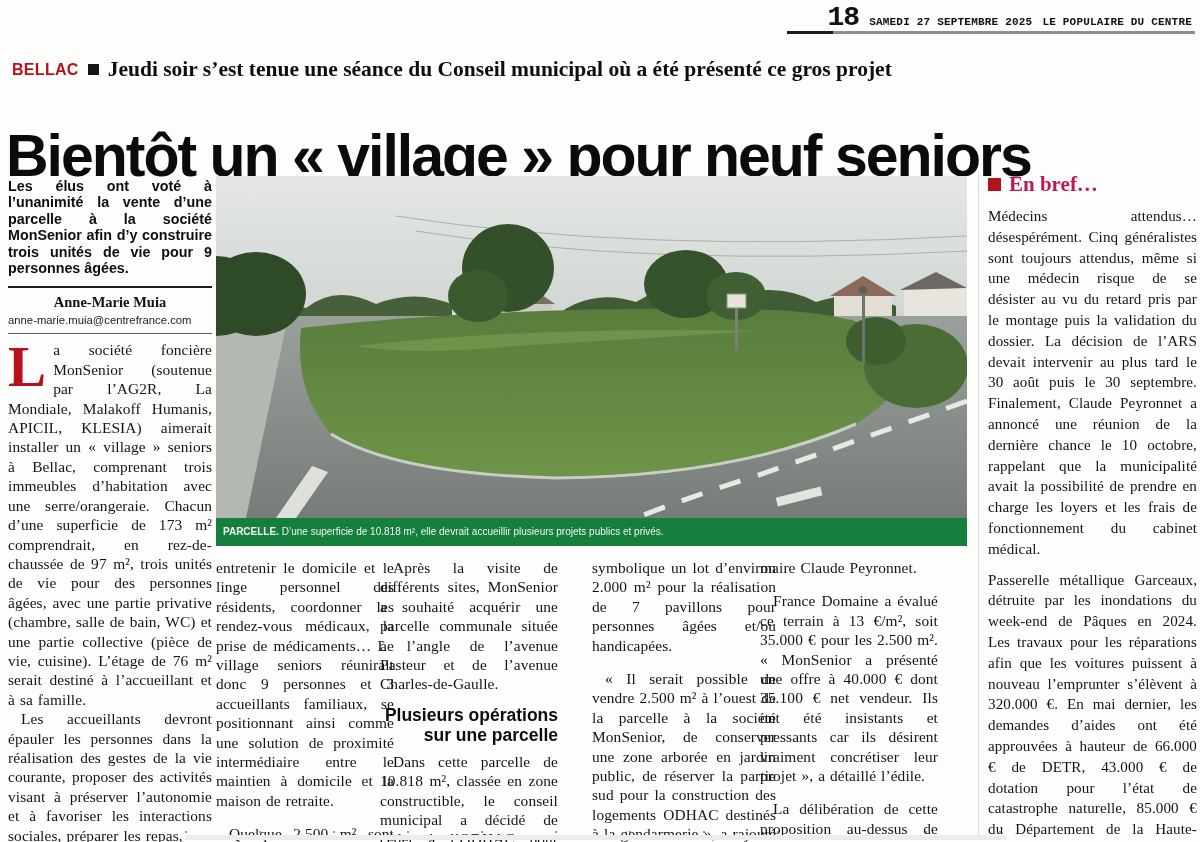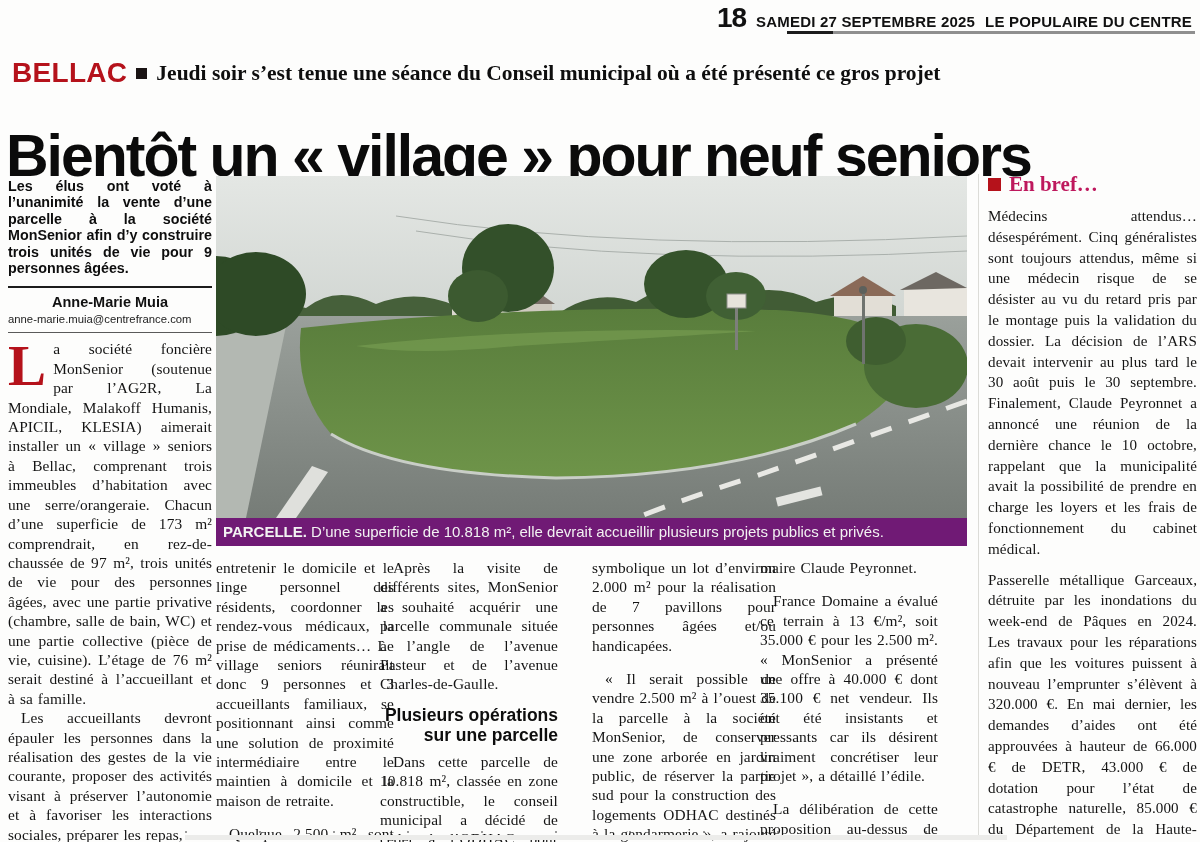--- a/index.html
+++ b/index.html
@@ -1,60 +1,60 @@
 <!DOCTYPE html>
 <html><head>
 <meta charset="utf-8">
 <style>
   html,body{margin:0;padding:0;background:#888;}
   #page{position:relative;width:1200px;height:842px;background:#fdfdfc;overflow:hidden;
         font-family:"Liberation Serif",serif;color:#141414;}
 
   
   .masthead{position:absolute;top:2px;right:8px;display:flex;align-items:baseline;gap:10px;
-            font-family:Liberation Sans, sans-serif;font-weight:bold;color:#111;}
+            font-family:Liberation Mono, monospace;font-weight:bold;color:#111;}
   .page-num{font-size:28px;letter-spacing:-1px;}
-  .mast-date,.mast-paper{font-size:15px;letter-spacing:.2px;}
+  .mast-date,.mast-paper{font-size:11px;letter-spacing:.2px;}
   .mast-rule{position:absolute;top:31px;left:787px;width:408px;height:3px;background:#8f8f8f;}
   .mast-rule-dark{position:absolute;top:31px;left:787px;width:46px;height:3px;background:#1c1c1c;}
 
   
   .kicker{position:absolute;top:57px;left:12px;display:flex;align-items:center;gap:9px;white-space:nowrap;}
-  .kicker .loc{font-family:"Liberation Sans",sans-serif;font-weight:bold;font-size:28px;color:#b5121b;letter-spacing:.3px;}
+  .kicker .loc{font-family:"Liberation Sans",sans-serif;font-weight:bold;font-size:16px;color:#b5121b;letter-spacing:.3px;}
   .sq-black{width:11px;height:11px;background:#1a1414;display:inline-block;}
   .kicker .ktext{font-family:"Liberation Serif",serif;font-weight:bold;font-size:21.5px;color:#0e0e0e;}
   .headline{position:absolute;top:82px;left:6px;width:1192px;
             font-family:"Liberation Sans",sans-serif;font-weight:bold;font-size:59px;
             letter-spacing:-2px;color:#0b0b0b;white-space:nowrap;}
 
   
   .leftcol{position:absolute;left:8px;top:172px;width:204px;}
   .lead{font-family:"Liberation Sans",sans-serif;font-weight:bold;font-size:14.3px;
         line-height:16.4px;text-align:justify;color:#0d0d0d;margin:6px 0 10px 0;}
   .rule2{height:2px;background:#1c1c1c;margin:2px 0 6px 0;}
   .rule1{height:1px;background:#5a5a5a;margin:7px 0 6px 0;}
-  .byline{font-family:Liberation Sans, sans-serif;font-weight:bold;font-size:14.5px;text-align:center;color:#111;}
+  .byline{font-family:Liberation Serif, serif;font-weight:bold;font-size:14.5px;text-align:center;color:#111;}
   .bymail{font-family:"Liberation Sans",sans-serif;font-size:11.3px;text-align:left;color:#222;margin-top:3px;}
 
   
   .body-p{font-size:15.4px;line-height:19.4px;text-align:justify;margin:0;
           word-spacing:1px;letter-spacing:.1px;}
   .body-p.indent{text-indent:13px;}
   .dropcap{float:left;font-family:"Liberation Serif",serif;font-weight:bold;
            font-size:57px;line-height:47px;color:#b5121b;margin:3px 7px 0 0;}
   .col{position:absolute;top:558px;height:280px;}
   .col p + p{margin-top:14px;}
   .subhead{font-family:"Liberation Sans",sans-serif;font-weight:bold;font-size:17.5px;
            line-height:20px;color:#0d0d0d;margin:11px 0 7px 0;text-align:right;text-indent:0;}
   .endmark{display:inline-block;width:11px;height:11px;background:#857f15;margin-left:5px;vertical-align:-1px;}
 
   
   .photo{position:absolute;left:216px;top:176px;width:751px;height:342px;}
-  .caption{position:absolute;left:216px;top:518px;width:751px;height:28px;background:#701a75;
-           color:#f2f2f2;font-family:"Liberation Sans",sans-serif;font-size:15px;
+  .caption{position:absolute;left:216px;top:518px;width:751px;height:28px;background:#15803d;
+           color:#f2f2f2;font-family:"Liberation Sans",sans-serif;font-size:10px;
            line-height:28px;padding-left:7px;box-sizing:border-box;white-space:nowrap;}
   .caption b{font-weight:bold;}
 
   
   .vrule{position:absolute;left:978px;top:174px;width:1px;height:662px;background:#dcdcd8;}
   .enbref{position:absolute;left:988px;top:172px;width:209px;}
   .enbref-title{display:flex;align-items:center;gap:8px;margin-bottom:9px;}
   .sq-red{width:13px;height:13px;background:#b5121b;display:inline-block;}
   .enbref-title .t{font-family:"Liberation Serif",serif;font-weight:bold;font-size:21px;color:#be185d;}
   .enbref p{font-size:15.1px;line-height:20.8px;text-align:justify;margin:0 0 10px 0;

